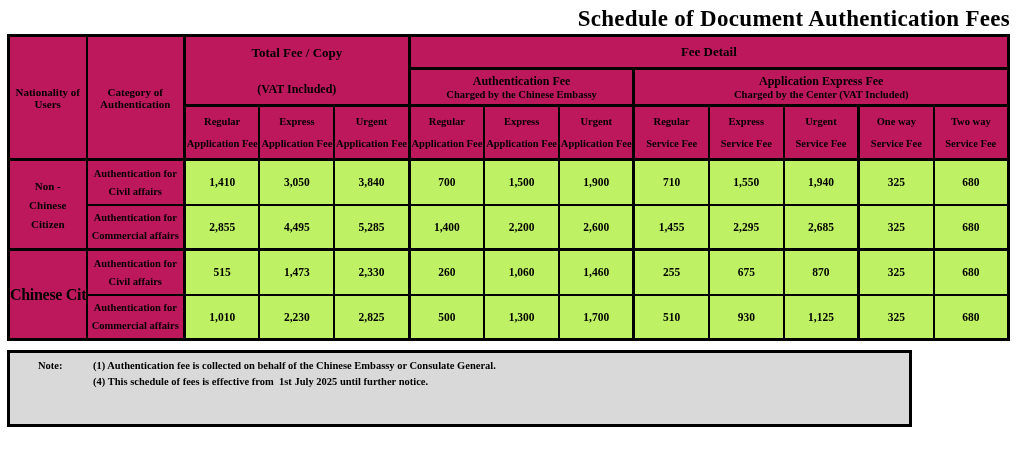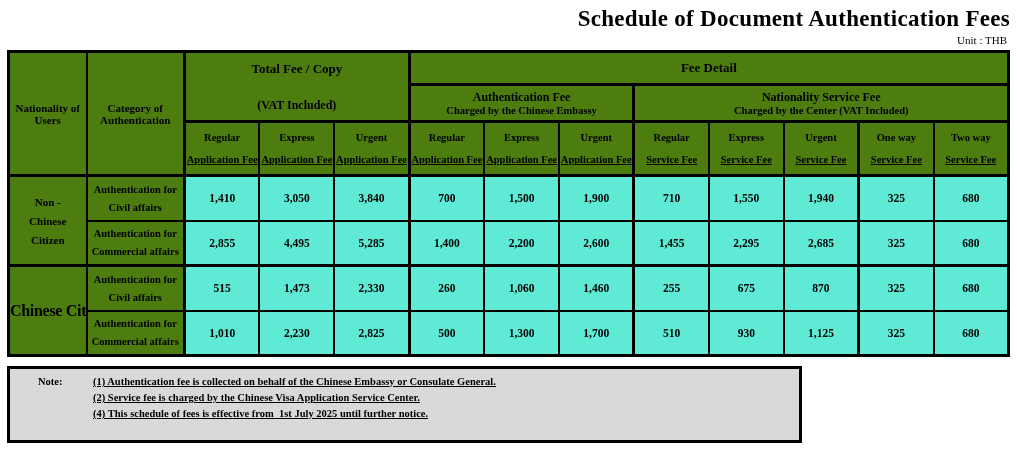--- a/index.html
+++ b/index.html
@@ -23,69 +23,68 @@
 
   table.fees {
     width: 1003px; border-collapse: collapse; table-layout: fixed;
     border: 3px solid #000;
   }
   .fees th, .fees td {
     border: 2px solid #000; text-align: center; vertical-align: middle;
     font-weight: 700; padding: 0; overflow: hidden;
   }
   .fees thead th { border-bottom-width: 3px; }
-  .hdr-bg { background: #4d7c0f; }
-  .val { background: #5eead4; font-size: 11.5px; }
+  .hdr-bg { background: #be185d; }
+  .val { background: #bef264; font-size: 11.5px; }
   .bl3 { border-left-width: 3px !important; }
   .bt3 { border-top-width: 3px !important; }
 
   tr.h1 { height: 33px; }
   tr.h2 { height: 37px; }
   tr.h3 { height: 54px; }
   .fees tbody tr { height: 45px; }
 
   .corner { font-size: 11px; }
   .corner div + div { }
 
   .g-title { font-size: 13px; }
   .g-sub-vat { font-size: 12px; margin-top: 21px; }
   .g-name { font-size: 12px; }
   .g-sub { font-size: 10.5px; margin-top: 0; }
 
   .leaf { font-size: 10.5px; }
-  .leaf .ll2 { margin-top: 11px; text-decoration: underline; }
+  .leaf .ll2 { margin-top: 11px; }
 
   .nat { font-size: 11px; }
   .nat div + div { margin-top: 7px; }
   .nat-one { white-space: nowrap; overflow: visible !important; font-size: 16px; letter-spacing: -0.3px; }
   .cat { font-size: 10.5px; }
   .cat div + div { margin-top: 7px; }
 
   .note {
-    margin-top: 9px; width: 795px; height: 77px;
+    margin-top: 9px; width: 905px; height: 77px;
     border: 3px solid #000; background: #d9d9d9;
     display: flex; align-items: flex-start; padding: 5px 15px 4px 0;
   }
   .note-label {
     flex: 0 0 83px; padding-left: 28px;
     font-size: 10.5px; font-weight: 700; line-height: 16px;
   }
-  .note-items { flex: 1; text-decoration: underline; }
+  .note-items { flex: 1; }
   .note-items div {
     font-size: 10.5px; font-weight: 700; line-height: 16px;
     white-space: pre-wrap;
   }
 </style>
 </head>
 <body>
 
 <div class="page">
 
   <div class="title">Schedule of Document Authentication Fees</div>
-  <div class="unit">Unit : THB</div>
 
   <table class="fees">
     <colgroup>
       <col style="width:78px">
         <col style="width:98px">
       <col>
         <col>
         <col>
         <col>
         <col>
@@ -111,21 +110,21 @@
           <div class="g-sub-vat">(VAT Included)</div>
         </th>
         <th class="hdr-bg bl3 g-title" colspan="8">Fee Detail</th>
       </tr>
       <tr class="h2">
         <th class="hdr-bg bl3" colspan="3">
           <div class="g-name">Authentication Fee</div>
           <div class="g-sub">Charged by the Chinese Embassy</div>
         </th>
         <th class="hdr-bg bl3" colspan="5">
-          <div class="g-name">Nationality Service Fee</div>
+          <div class="g-name">Application Express Fee</div>
           <div class="g-sub">Charged by the Center  (VAT Included)</div>
         </th>
       </tr>
       <tr class="h3">
         <th class="hdr-bg leaf bl3">
           <div class="ll1">Regular</div>
             <div class="ll2">Application Fee</div>
         </th>
         <th class="hdr-bg leaf">
           <div class="ll1">Express</div>
@@ -246,18 +245,17 @@
         <td class="val bl3">325</td>
         <td class="val">680</td>
       </tr>
     </tbody>
   </table>
 
   <div class="note">
     <div class="note-label">Note:</div>
     <div class="note-items">
       <div>(1) Authentication fee is collected on behalf of the Chinese Embassy or Consulate General.</div>
-      <div>(2) Service fee is charged by the Chinese Visa Application Service Center.</div>
       <div>(4) This schedule of fees is effective from  1st July 2025 until further notice.</div>
     </div>
   </div>
 
 </div>
 
 </body></html>

